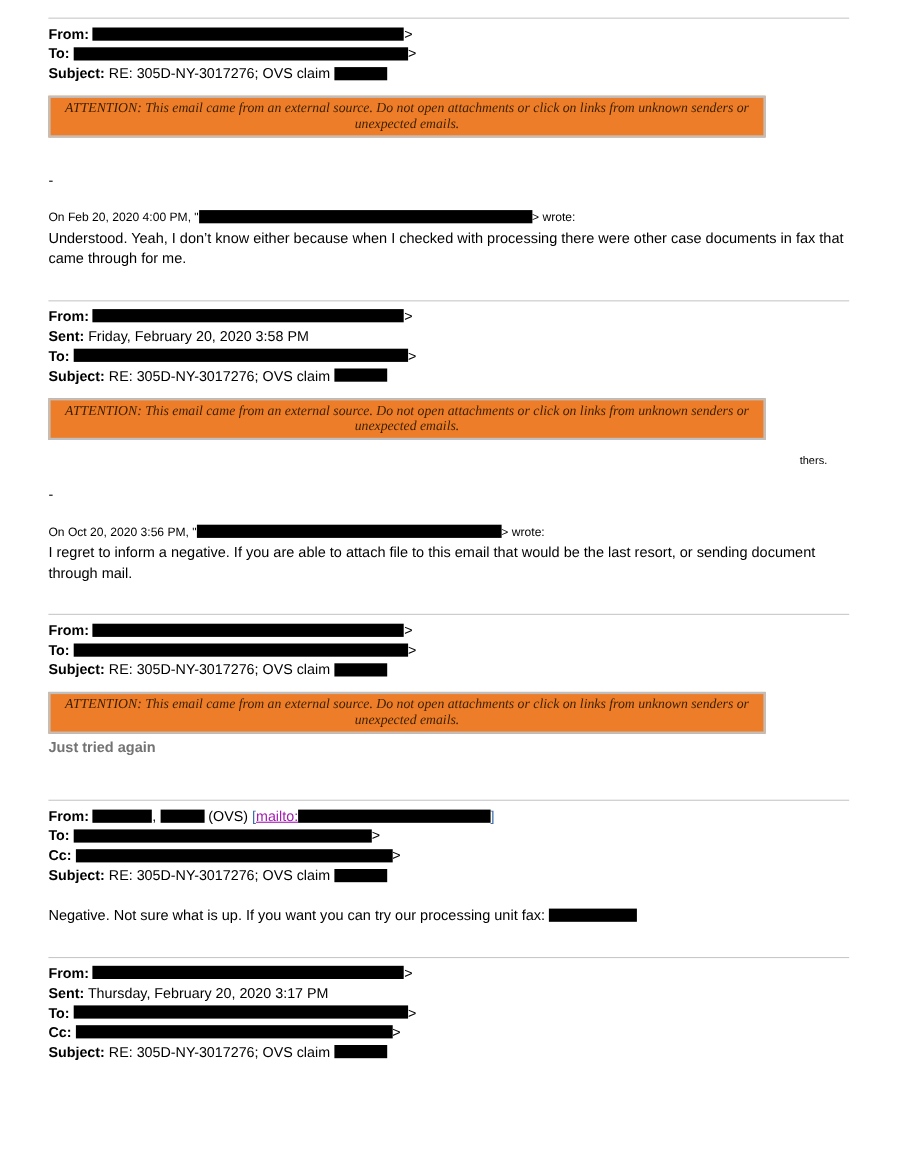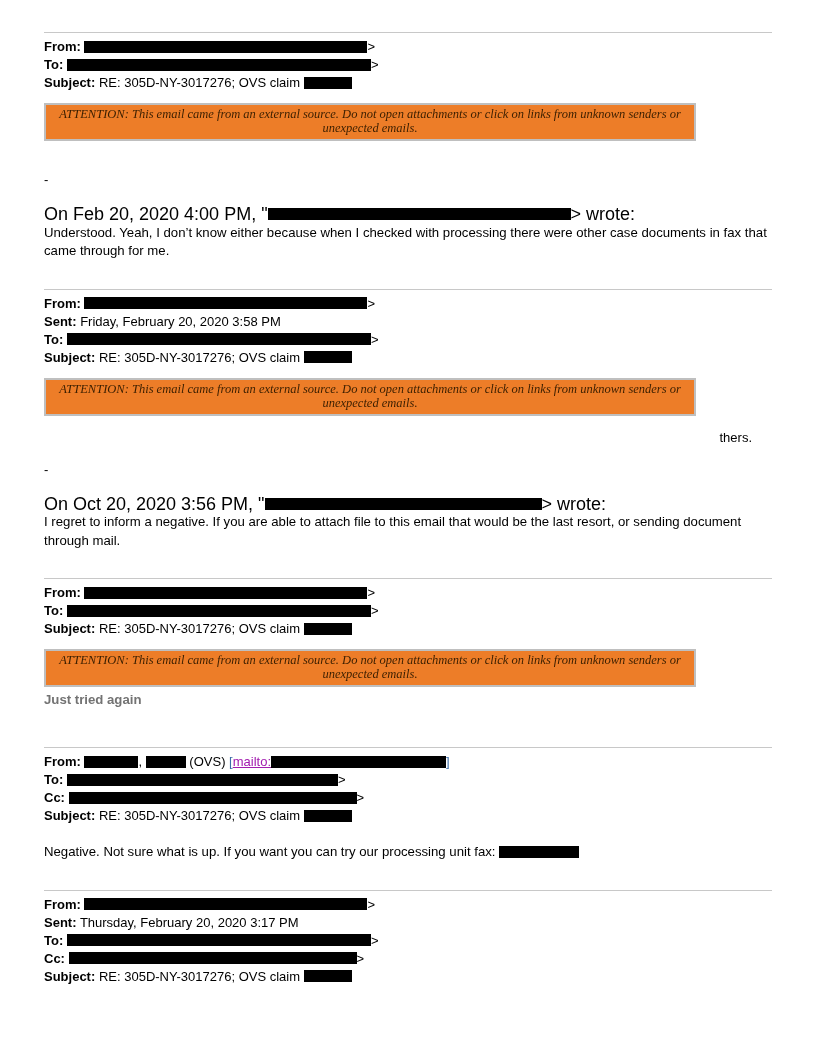--- a/index.html
+++ b/index.html
@@ -18,21 +18,21 @@
   .page {
     position: absolute;
     left: 0; top: 0;
     width: 816px;
     height: 1056px;
     background: #ffffff;
   }
   .content {
     position: absolute;
     left: 44px;
-    top: 32px;
+    top: 16px;
     width: 728px;
   }
 
   
   .hdr-block {
     border-top: 1px solid #c8c8c8;
     padding-top: 5px;
   }
   .hdr-line {
     font-size: 13.0px;
@@ -86,41 +86,41 @@
   .spacer-md { height: 18px; }
   .spacer-lg { height: 28px; }
 
   .dash {
     font-size: 13px;
     line-height: 14px;
     color: #000;
   }
 
   .wrote-line {
-    font-size: 18px;
+    font-size: 11px;
     line-height: 18.5px;
     white-space: nowrap;
   }
 
   .link {
     color: #3C6DA8;
     text-decoration: none;
   }
   .link-u {
     color: #a21caf;
     text-decoration: underline;
   }
   .just-tried {
     color: #737373;
     font-size: 13.2px;
     line-height: 18px;
     font-weight: bold;
   }
   .right-frag {
-    font-size: 13px;
+    font-size: 10px;
     text-align: right;
     width: 708px;
   }
 </style>
 </head>
 <body>
 
 <div class="page">
   <div class="content">
 

